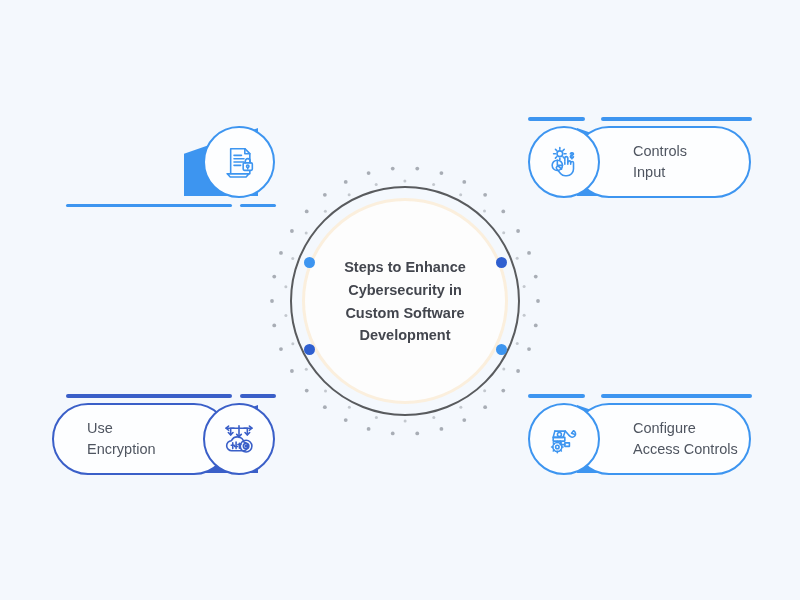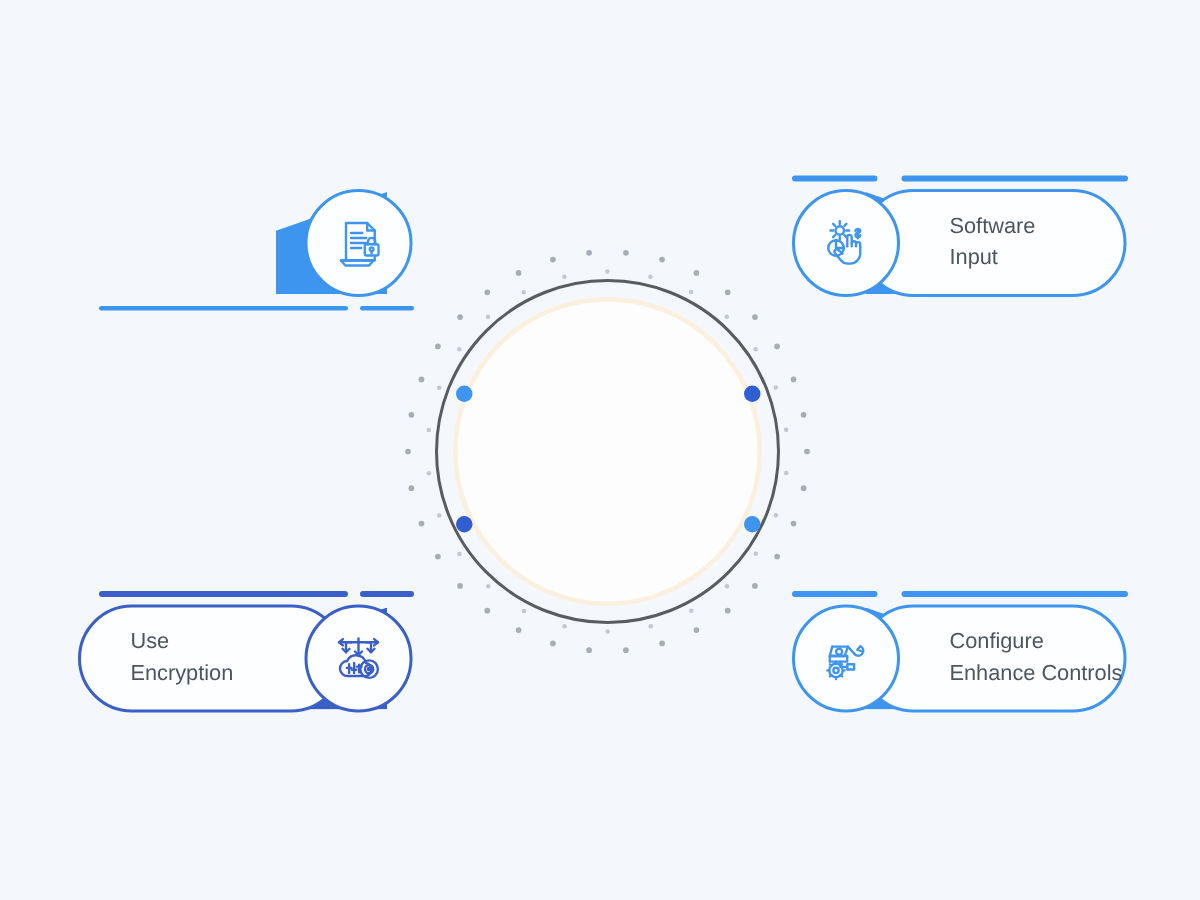--- a/index.html
+++ b/index.html
@@ -232,20 +232,26 @@
         <circle cx="192.68" cy="30.70" r="1.5" fill="#9aa0a8" opacity="0.55"></circle>
         <circle cx="216.50" cy="47.11" r="1.5" fill="#9aa0a8" opacity="0.55"></circle>
         <circle cx="235.70" cy="68.75" r="1.5" fill="#9aa0a8" opacity="0.55"></circle>
         <circle cx="249.17" cy="94.35" r="1.5" fill="#9aa0a8" opacity="0.55"></circle>
         <circle cx="256.11" cy="122.44" r="1.5" fill="#9aa0a8" opacity="0.55"></circle>
       </svg>
 
     <div class="hub-outer-circle" style="border-color: rgb(89, 91, 94);"></div>
     <div class="hub-cream-circle" style="border-color: rgb(251, 239, 221); background: rgb(253, 253, 253);"></div>
 
+    <div class="hub-label" style="color: rgb(67, 70, 78);">
+      <div>Steps to Enhance</div>
+      <div>Cybersecurity in</div>
+      <div>Custom Software</div>
+      <div>Development</div>
+    </div>
 
     <div class="hub-node" id="hub-node-0" style="background: rgb(61, 149, 240); left: 13.5px; top: 70.5px;"></div>
     <div class="hub-node" id="hub-node-1" style="background: rgb(47, 95, 208); left: 205.5px; top: 70.5px;"></div>
     <div class="hub-node" id="hub-node-2" style="background: rgb(47, 95, 208); left: 13.5px; top: 157.5px;"></div>
     <div class="hub-node" id="hub-node-3" style="background: rgb(61, 149, 240); left: 205.5px; top: 157.5px;"></div>
   </div>
 
   <div class="card icon-right bar-bottom" id="card-top-left" style="--accent: #3d95f0;">
     <div class="accent-bar bar-main"></div>
     <div class="accent-bar bar-sub"></div>
@@ -263,21 +269,21 @@
         <path d="M10 38h26"></path>
       </svg>
     </div>
   </div>
 
   <div class="card icon-left bar-top" id="card-top-right" style="--accent: #3d95f0;">
     <div class="accent-bar bar-main"></div>
     <div class="accent-bar bar-sub"></div>
     <div class="card-wedge"></div>
     <div class="card-pill">
-      <span class="card-label">Software
+      <span class="card-label">Controls
 Input</span>
     </div>
     <div class="card-icon-circle">
       <svg width="40" height="40" viewBox="0 0 48 48" fill="none" stroke="#3d95f0" stroke-width="1.9" stroke-linecap="round" stroke-linejoin="round">
         <circle cx="19" cy="14" r="3.4"></circle>
         <path d="M19 6.5v2.3M19 19.2v2.3M11.5 14h2.3M24.2 14h2.3M13.7 8.7l1.6 1.6M22.7 17.7l1.6 1.6M24.3 8.7l-1.6 1.6M15.3 17.7l-1.6 1.6"></path>
         <path d="M33.5 12.8v7.4"></path>
         <path d="M31.6 14.4c0-.9.9-1.5 1.9-1.5s1.9.6 1.9 1.5-.9 1.3-1.9 1.6-1.9.8-1.9 1.7.9 1.5 1.9 1.5 1.9-.6 1.9-1.5"></path>
         <path d="M25 22.5v-3.2a1.8 1.8 0 0 1 3.6 0v7.3"></path>
         <path d="M28.6 24.3a1.7 1.7 0 0 1 3.4 0v2.3"></path>
@@ -318,21 +324,21 @@
       </svg>
     </div>
   </div>
 
   <div class="card icon-left bar-top" id="card-bottom-right" style="--accent: #3d95f0;">
     <div class="accent-bar bar-main"></div>
     <div class="accent-bar bar-sub"></div>
     <div class="card-wedge"></div>
     <div class="card-pill">
       <span class="card-label">Configure
-Enhance Controls</span>
+Access Controls</span>
     </div>
     <div class="card-icon-circle">
       <svg width="40" height="40" viewBox="0 0 48 48" fill="none" stroke="#3d95f0" stroke-width="1.9" stroke-linecap="round" stroke-linejoin="round">
         <path d="M13 14.5h12.5l5 5.5"></path>
         <path d="M13 14.5 11 22h12l2.5-7.5"></path>
         <circle cx="18.5" cy="18.5" r="2.4"></circle>
         <path d="M30.5 20a4 4 0 1 0 5-5.8"></path>
         <path d="M35.5 14.2 33 17l3.4 1.2"></path>
         <path d="M11 22h14v4.5H11z"></path>
         <path d="M19.5 26.5v4.2H25"></path>

